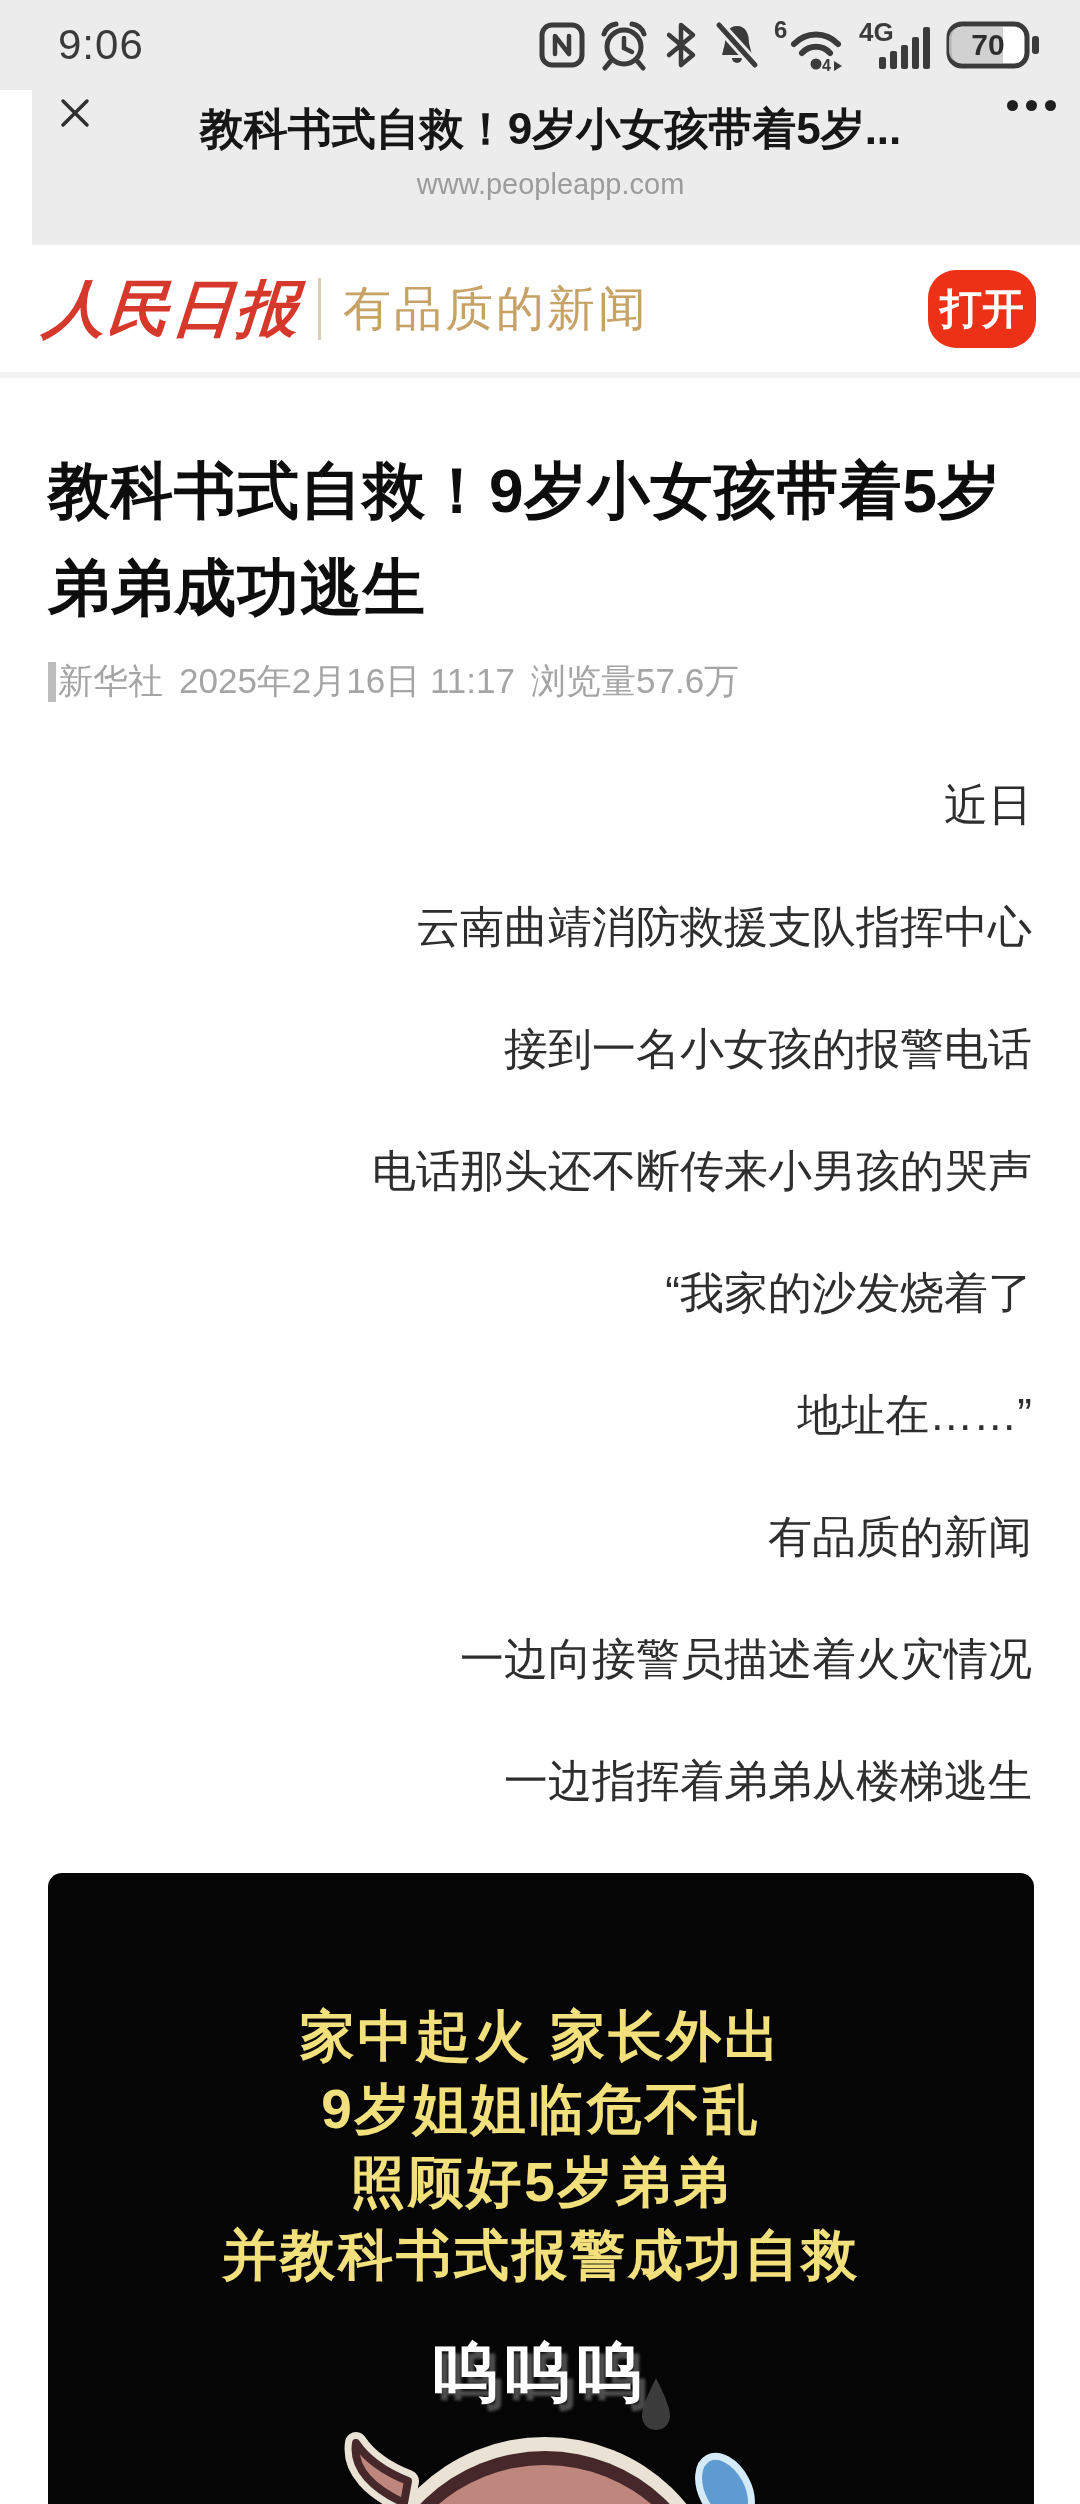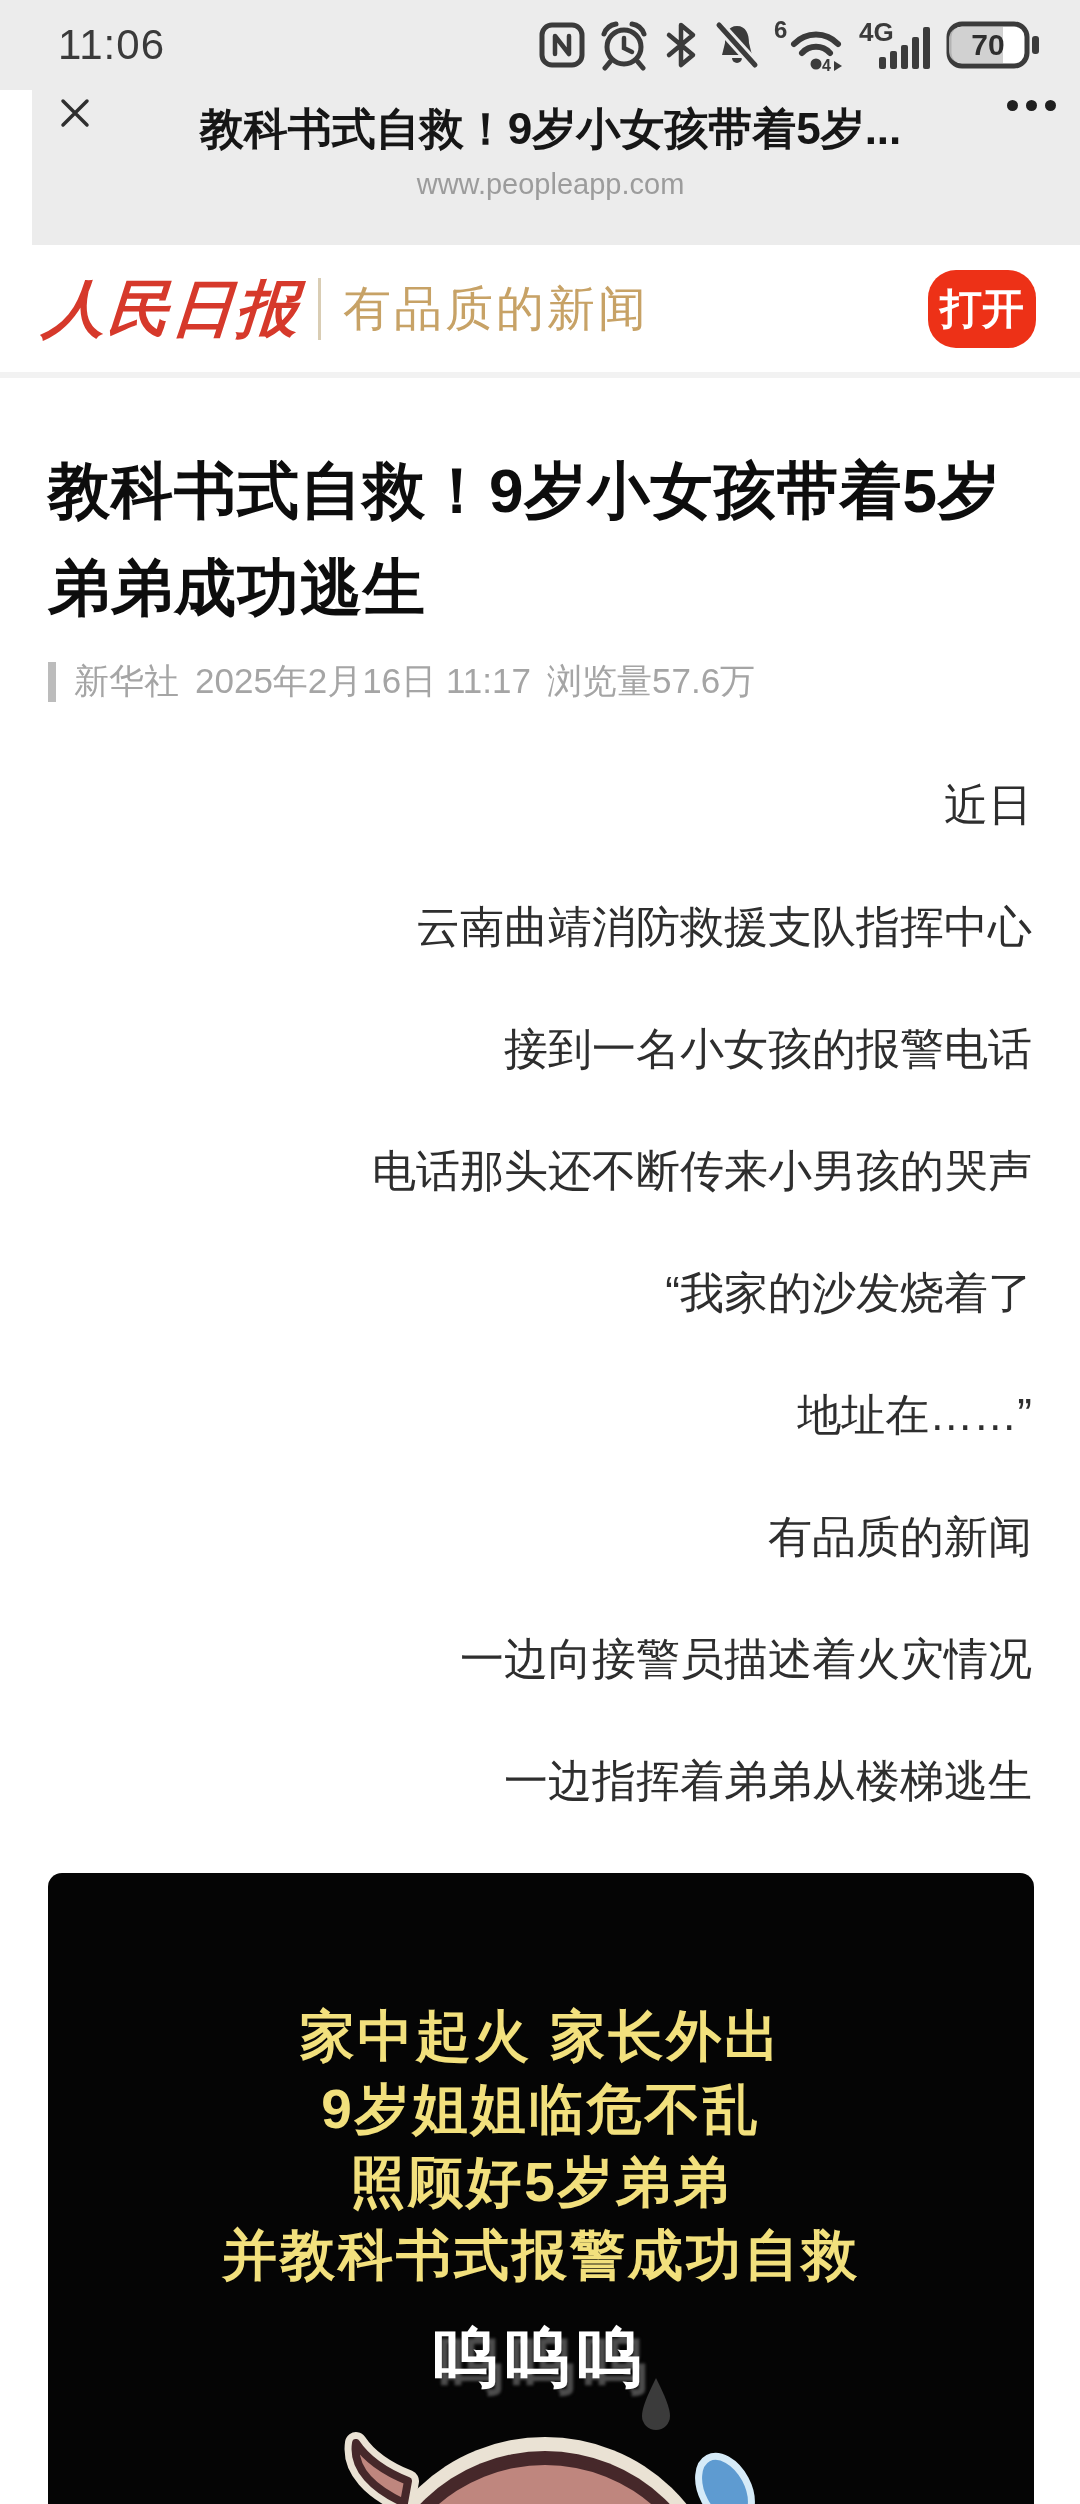--- a/index.html
+++ b/index.html
@@ -23,40 +23,40 @@
   
   .app-banner{height:127px;background:#ffffff;border-bottom:6px solid #f2f2f2;display:flex;align-items:center;padding:0 44px;}
   .app-logo{font-family:"DejaVu Serif","Liberation Serif",serif;font-style:italic;font-weight:bold;font-size:62px;color:var(--logo-red,#d6392b);letter-spacing:2px;transform:skewX(-4deg);white-space:nowrap;}
   .logo-divider{width:3px;height:62px;background:#d9cdb4;margin:0 22px 0 18px;}
   .app-tagline{font-size:48px;color:var(--tagline-gold,#c7a266);letter-spacing:3px;white-space:nowrap;}
   .open-btn{margin-left:auto;width:108px;height:78px;background:var(--accent-red,#ed3117);border:none;border-radius:28px;color:#fff;font-size:42px;font-weight:700;display:flex;align-items:center;justify-content:center;font-family:inherit;text-align:center;}
 
   
   .article{padding:0 48px;background:#fff;}
   .article-title{font-size:62px;line-height:97px;font-weight:700;color:#0d0d0d;margin:64px 0 0;letter-spacing:1px;}
-  .byline{margin-top:22px;display:flex;align-items:center;gap:18px;}
+  .byline{margin-top:22px;display:flex;align-items:center;gap:2px;}
   .byline-bar{width:8px;height:40px;background:#bcbcbc;flex:none;}
   .byline-text{display:flex;gap:16px;font-size:35px;color:#a5a5a5;white-space:nowrap;}
   .article-body{padding-top:8px;}
   .article-body p{font-size:44px;line-height:60px;margin:62px 0;text-align:right;color:#2e2e2e;}
 
   
   .article-image{position:relative;width:986px;height:646px;margin:50px auto 0;background:#050505;border-radius:14px 14px 0 0;overflow:hidden;}
   .img-caption{position:relative;z-index:2;padding-top:124px;}
   .img-caption p{margin:6px;text-align:center;font-size:55px;line-height:67px;font-weight:700;color:var(--caption-yellow,#f2e07d);letter-spacing:3px;}
-  .img-cry{position:relative;z-index:2;margin-top:26px;text-align:center;font-size:64px;font-weight:700;color:#ffffff;letter-spacing:8px;text-shadow:6px 7px 3px #4d4d4d;}
+  .img-cry{position:relative;z-index:2;margin-top:41px;text-align:center;font-size:64px;font-weight:700;color:#ffffff;letter-spacing:8px;text-shadow:6px 7px 3px #4d4d4d;}
   .cartoon-svg{position:absolute;left:0;top:0;z-index:1;pointer-events:none;}
 </style>
 </head>
 <body>
 
 <div class="screen">
 
   <div class="status-bar">
-    <span class="status-time">11:06</span>
+    <span class="status-time">9:06</span>
     <div class="status-icons">
       <svg width="48" height="48" viewBox="0 0 48 48">
         <rect x="4" y="4" width="40" height="40" rx="10" fill="none" stroke="#3b3b3b" stroke-width="5"></rect>
         <path d="M17 33 V15 L31 33 V15" fill="none" stroke="#3b3b3b" stroke-width="4.5" stroke-linecap="round" stroke-linejoin="round"></path>
       </svg>
       <svg width="54" height="52" viewBox="0 0 54 52">
         <circle cx="27" cy="28" r="17" fill="none" stroke="#3b3b3b" stroke-width="5"></circle>
         <path d="M27 19 V29 L35 33" fill="none" stroke="#3b3b3b" stroke-width="4.5" stroke-linecap="round"></path>
         <path d="M7 15 A15 15 0 0 1 19 5" fill="none" stroke="#3b3b3b" stroke-width="5" stroke-linecap="round"></path>
         <path d="M47 15 A15 15 0 0 0 35 5" fill="none" stroke="#3b3b3b" stroke-width="5" stroke-linecap="round"></path>

